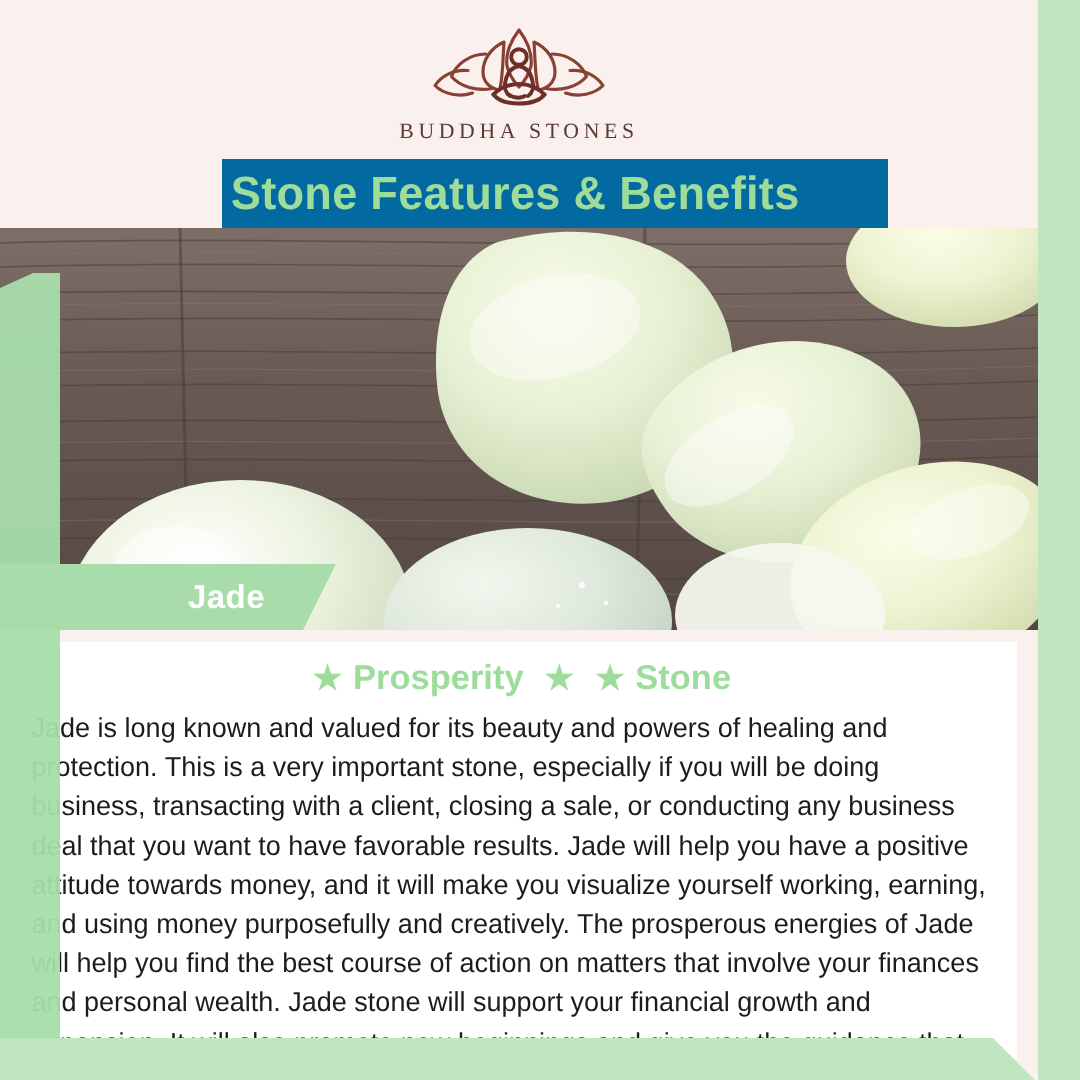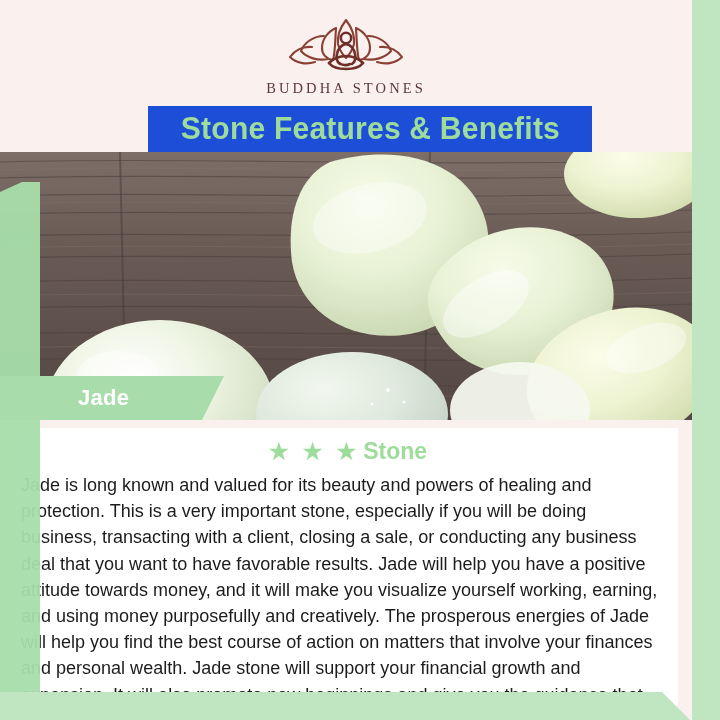--- a/index.html
+++ b/index.html
@@ -43,22 +43,22 @@
   .logo-text{
     margin-top:4px;
     font-family:"Liberation Serif",serif;
     font-size:14.5px;letter-spacing:3.1px;color:#5a3a36;
     font-weight:400;
   }
 
   
   .title-band{
     position:absolute;left:148px;top:106px;width:444px;height:46px;
-    background:#1d4ed8;
-    display:flex;align-items:center;justify-content:center;
+    background:#0369a1;
+    display:flex;align-items:center;justify-content:flex-start;
     z-index:6;
   }
   .title-text{
     font-family:"Liberation Sans Narrow","Liberation Sans",sans-serif;
     font-weight:700;font-size:31px;color:#9ddc9b;
     letter-spacing:.2px;white-space:nowrap;
     transform:scaleX(.97);
   }
 
   
@@ -67,20 +67,21 @@
     overflow:hidden;background:#6b5d57;
   }
   .photo svg{display:block;width:692px;height:268px;}
 
   .jade-banner{
     position:absolute;left:0;top:376px;width:224px;height:44px;
     background:#a8ddab;
     clip-path:polygon(0 0,100% 0,calc(100% - 22px) 100%,0 100%);
     display:flex;align-items:center;
     z-index:7;
+    justify-content:center;
   }
   .jade-text{
     margin-left:78px;color:#ffffff;font-weight:700;font-size:22px;
     font-family:"Liberation Sans",sans-serif;letter-spacing:.3px;
   }
 
   
   .content{
     position:absolute;left:0;top:420px;width:692px;height:300px;
     background:#faf0ed;
@@ -232,20 +233,21 @@
 
   <div class="jade-banner">
     <span class="jade-text">Jade</span>
   </div>
 
   <div class="content">
     <div class="content-inner">
       <div class="benefits">
         <span class="benefit">
           <span class="star">★</span>
+          <span>Prosperity</span>
         </span>
         <span class="benefit">
           <span class="star">★</span>
         </span>
         <span class="benefit">
           <span class="star">★</span>
           <span>Stone</span>
         </span>
       </div>
       <div class="body-text">Jade is long known and valued for its beauty and powers of healing and protection. This is a very important stone, especially if you will be doing business, transacting with a client, closing a sale, or conducting any business deal that you want to have favorable results. Jade will help you have a positive attitude towards money, and it will make you visualize yourself working, earning, and using money purposefully and creatively. The prosperous energies of Jade will help you find the best course of action on matters that involve your finances and personal wealth. Jade stone will support your financial growth and expansion. It will also promote new beginnings and give you the guidance that you need to be successful and wealthy!</div>

